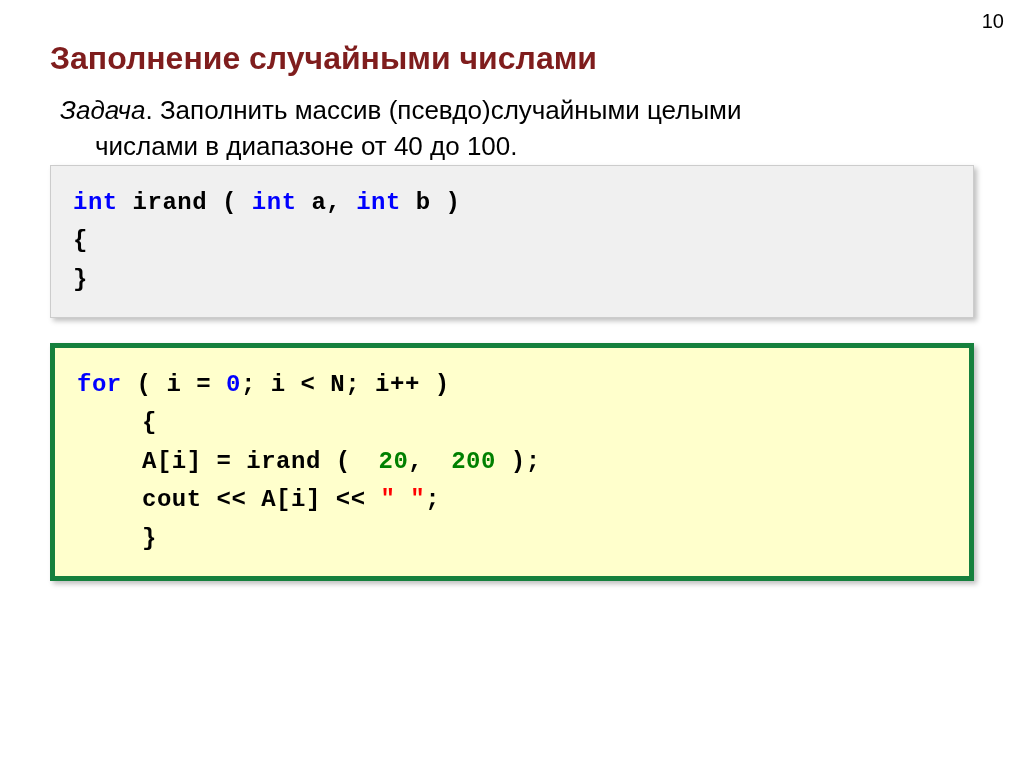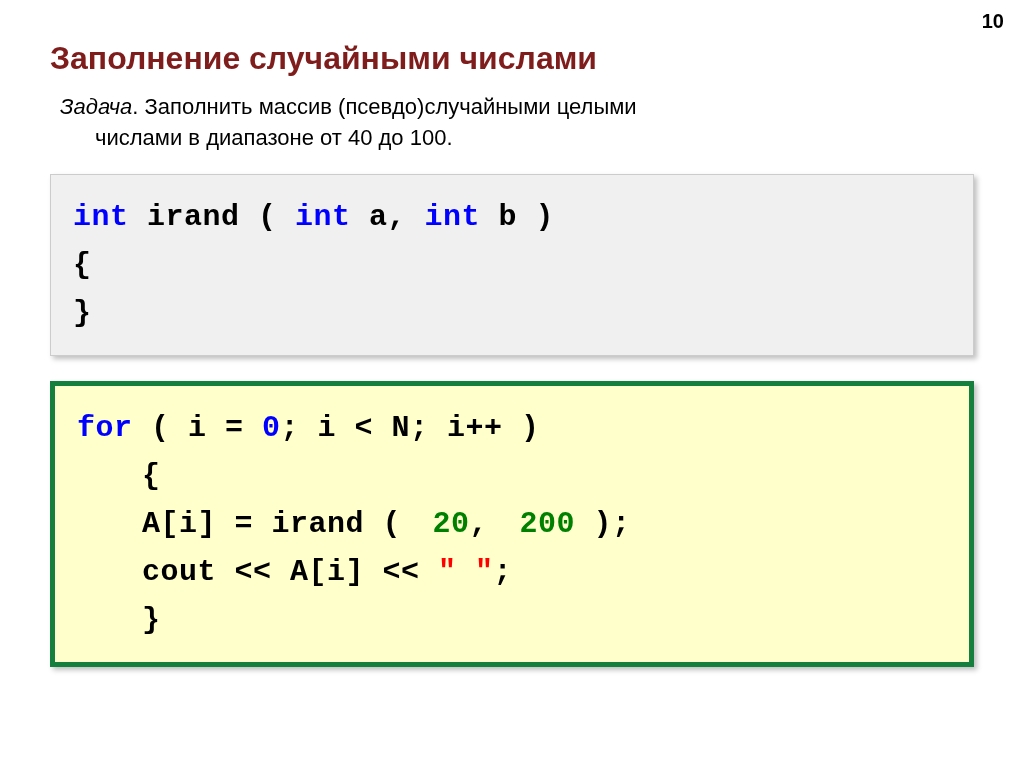--- a/index.html
+++ b/index.html
@@ -12,48 +12,47 @@
       background: #ffffff;
       width: 1024px;
       height: 767px;
       position: relative;
       padding: 0;
     }
     .page-number {
       position: absolute;
       top: 10px;
       right: 20px;
-      font-weight: bold;
+      font-weight: normal;
       font-size: 20px;
     }
     .content {
       padding: 40px 50px 0 50px;
     }
     .title {
       font-size: 32px;
       font-weight: bold;
       color: #7f1d1d;
       margin-bottom: 15px;
     }
     .task {
-      font-size: 22px;
+      font-size: 26px;
       color: #000;
-      margin-bottom: 20px;
       line-height: 1.4;
       padding-left: 10px;
     }
     .task-label {
       font-style: italic;
     }
     .task-indent {
       margin-left: 35px;
     }
     .code-block {
       font-family: 'Courier New', monospace;
-      font-size: 30px;
+      font-size: 24px;
       font-weight: bold;
       padding: 18px 22px;
       margin-bottom: 25px;
       position: relative;
       line-height: 1.6;
       letter-spacing: 0.5px;
     }
     .code-block-gray {
       background: #f0f0f0;
       border: 1px solid #ccc;

